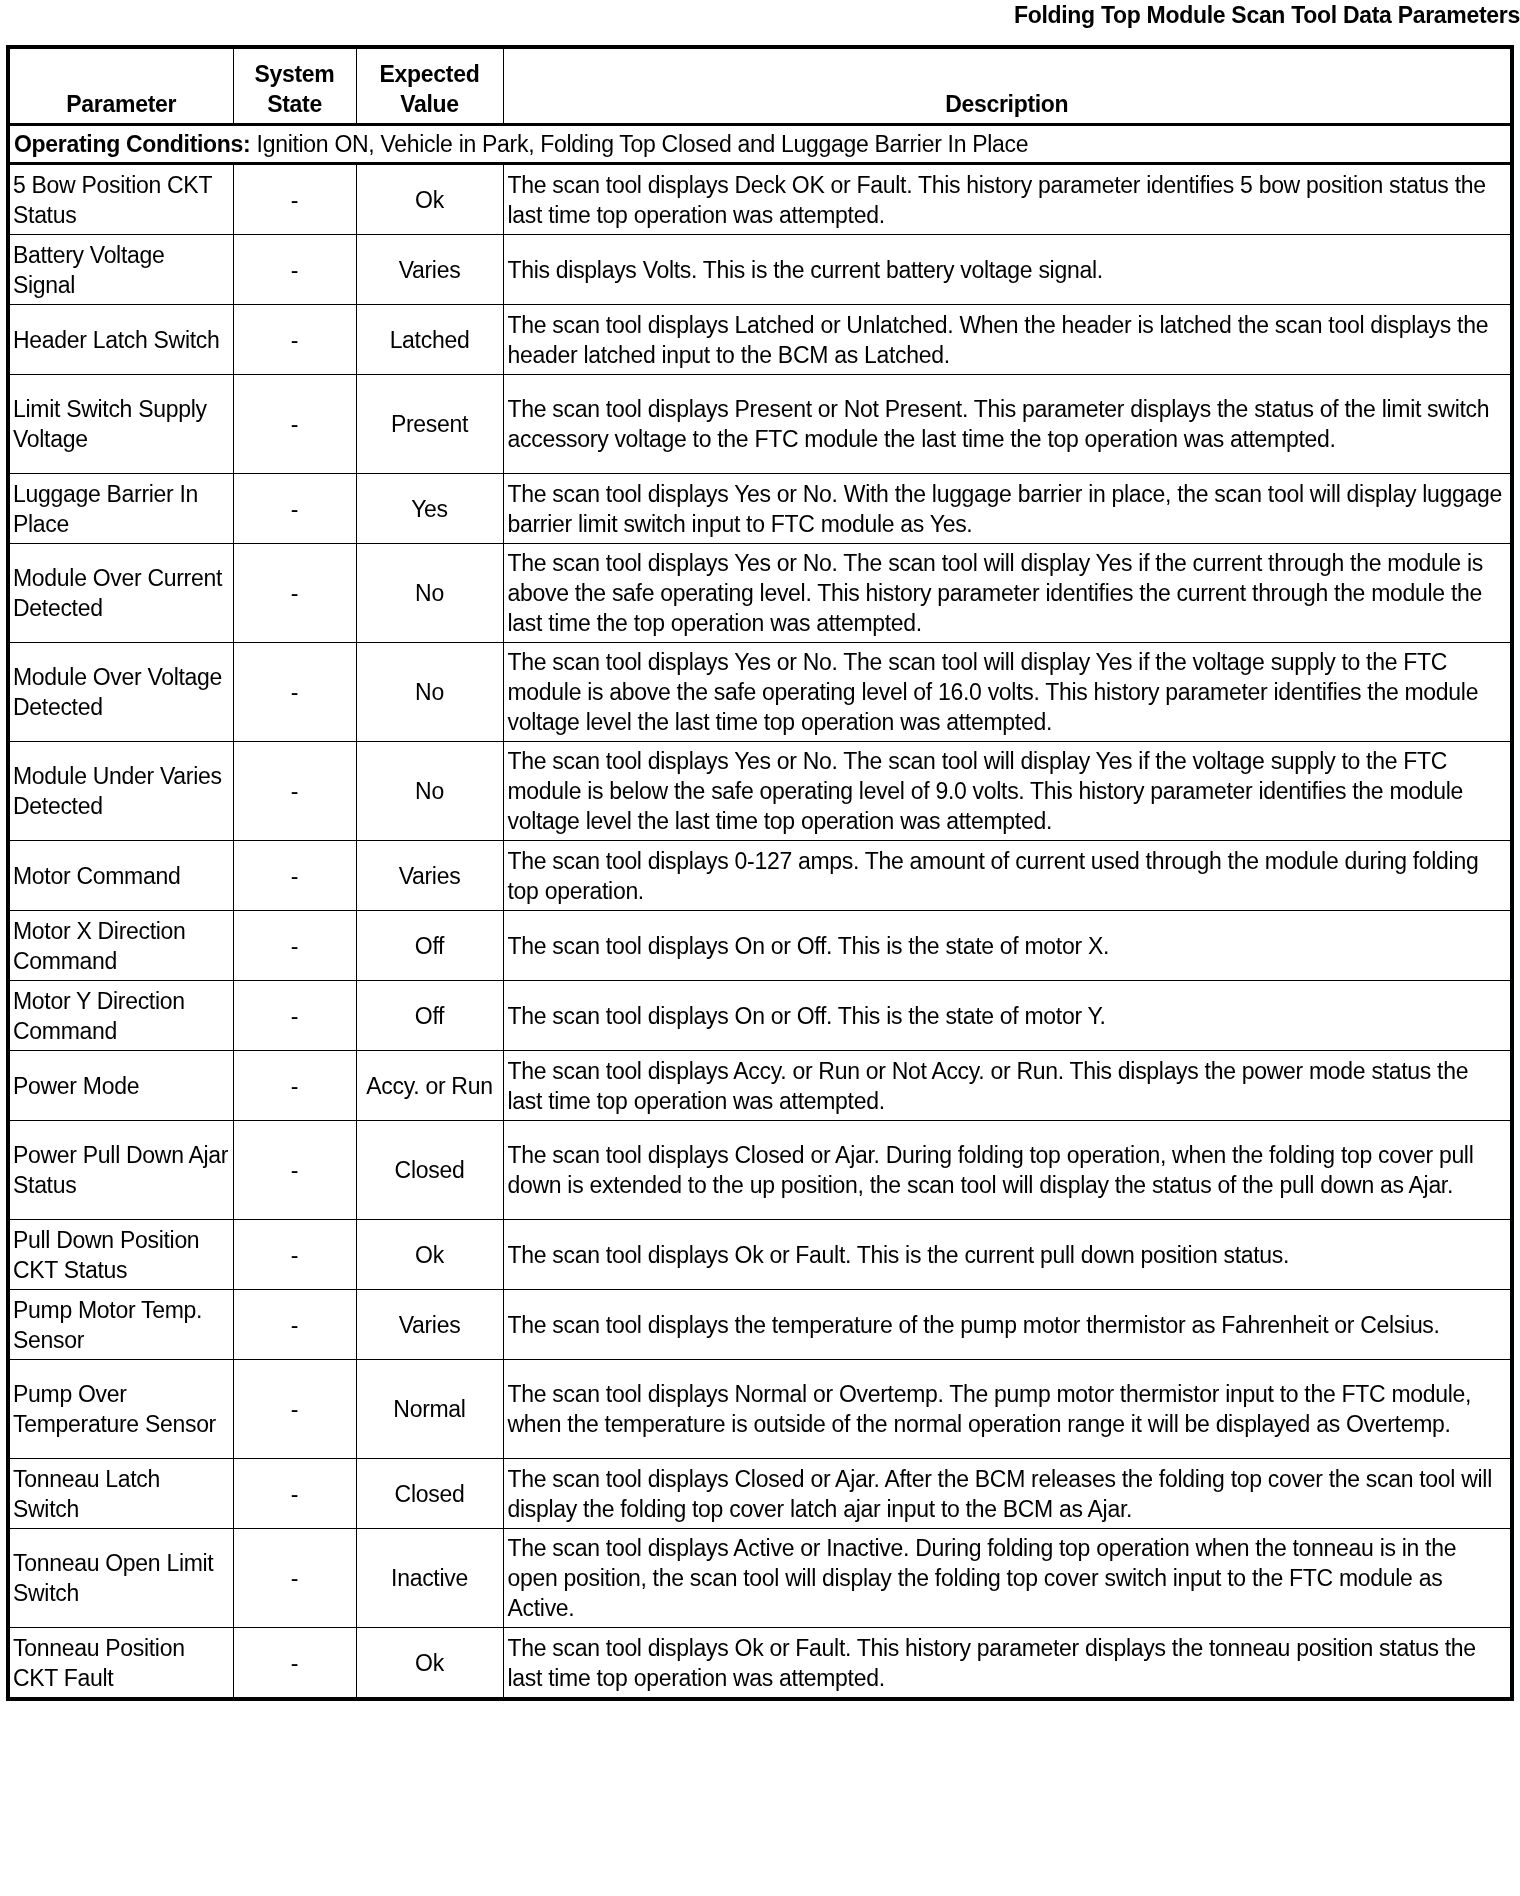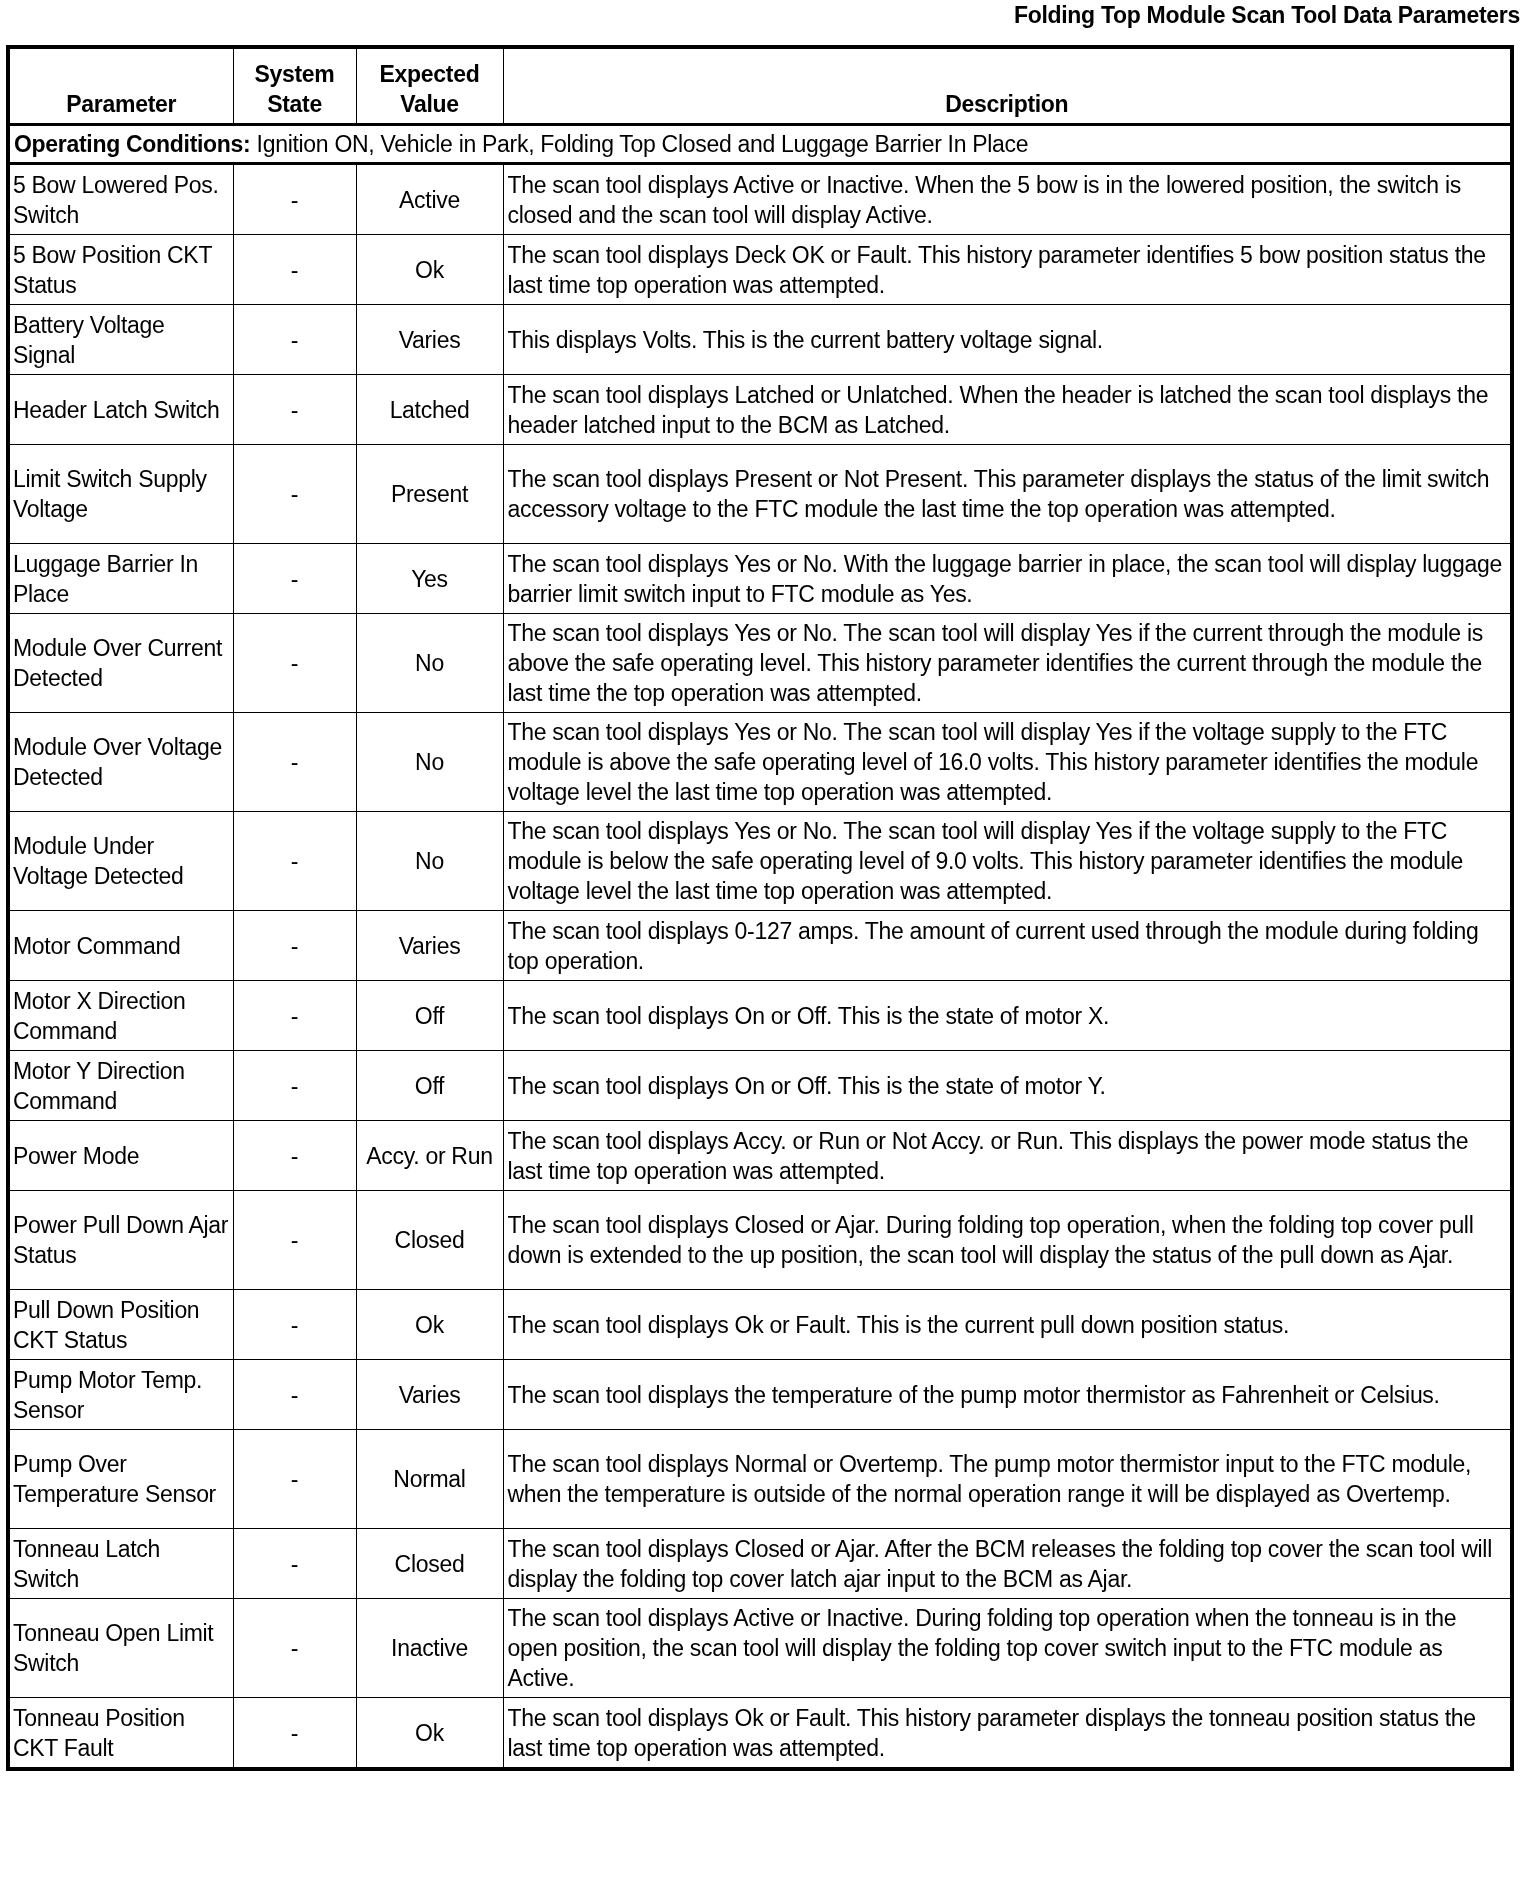--- a/index.html
+++ b/index.html
@@ -44,26 +44,20 @@
       <th>Parameter</th>
       <th>System State</th>
       <th>Expected Value</th>
       <th>Description</th>
     </tr>
   </thead>
   <tbody id="tbody">
     <tr>
       <td class="cond" colspan="4"><b>Operating Conditions:</b><span> Ignition ON, Vehicle in Park, Folding Top Closed and Luggage Barrier In Place</span></td>
     </tr>
-  <tr class="r2">
-        <td class="param">5 Bow Lowered Pos. Switch</td>
-        <td class="state">-</td>
-        <td class="expected">Active</td>
-        <td class="desc">The scan tool displays Active or Inactive. When the 5 bow is in the lowered position, the switch is closed and the scan tool will display Active.</td>
-      </tr>
       <tr class="r2">
         <td class="param">5 Bow Position CKT Status</td>
         <td class="state">-</td>
         <td class="expected">Ok</td>
         <td class="desc">The scan tool displays Deck OK or Fault. This history parameter identifies 5 bow position status the last time top operation was attempted.</td>
       </tr>
       <tr class="r2">
         <td class="param">Battery Voltage Signal</td>
         <td class="state">-</td>
         <td class="expected">Varies</td>
@@ -93,21 +87,21 @@
         <td class="expected">No</td>
         <td class="desc">The scan tool displays Yes or No. The scan tool will display Yes if the current through the module is above the safe operating level. This history parameter identifies the current through the module the last time the top operation was attempted.</td>
       </tr>
       <tr class="r3">
         <td class="param">Module Over Voltage Detected</td>
         <td class="state">-</td>
         <td class="expected">No</td>
         <td class="desc">The scan tool displays Yes or No. The scan tool will display Yes if the voltage supply to the FTC module is above the safe operating level of 16.0 volts. This history parameter identifies the module voltage level the last time top operation was attempted.</td>
       </tr>
       <tr class="r3">
-        <td class="param">Module Under Voltage Detected</td>
+        <td class="param">Module Under Varies Detected</td>
         <td class="state">-</td>
         <td class="expected">No</td>
         <td class="desc">The scan tool displays Yes or No. The scan tool will display Yes if the voltage supply to the FTC module is below the safe operating level of 9.0 volts. This history parameter identifies the module voltage level the last time top operation was attempted.</td>
       </tr>
       <tr class="r2">
         <td class="param">Motor Command</td>
         <td class="state">-</td>
         <td class="expected">Varies</td>
         <td class="desc">The scan tool displays 0-127 amps. The amount of current used through the module during folding top operation.</td>
       </tr>

